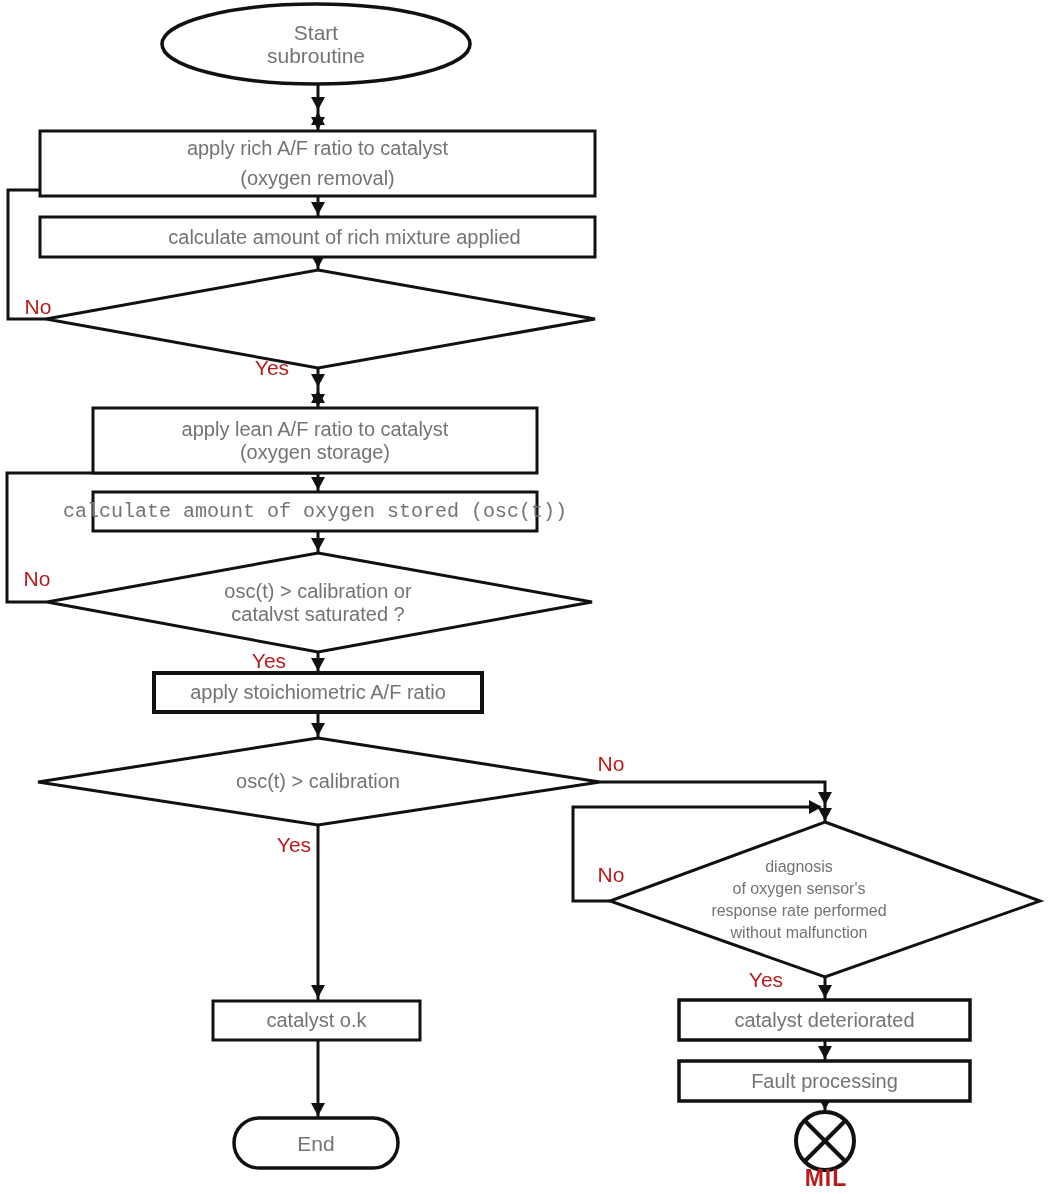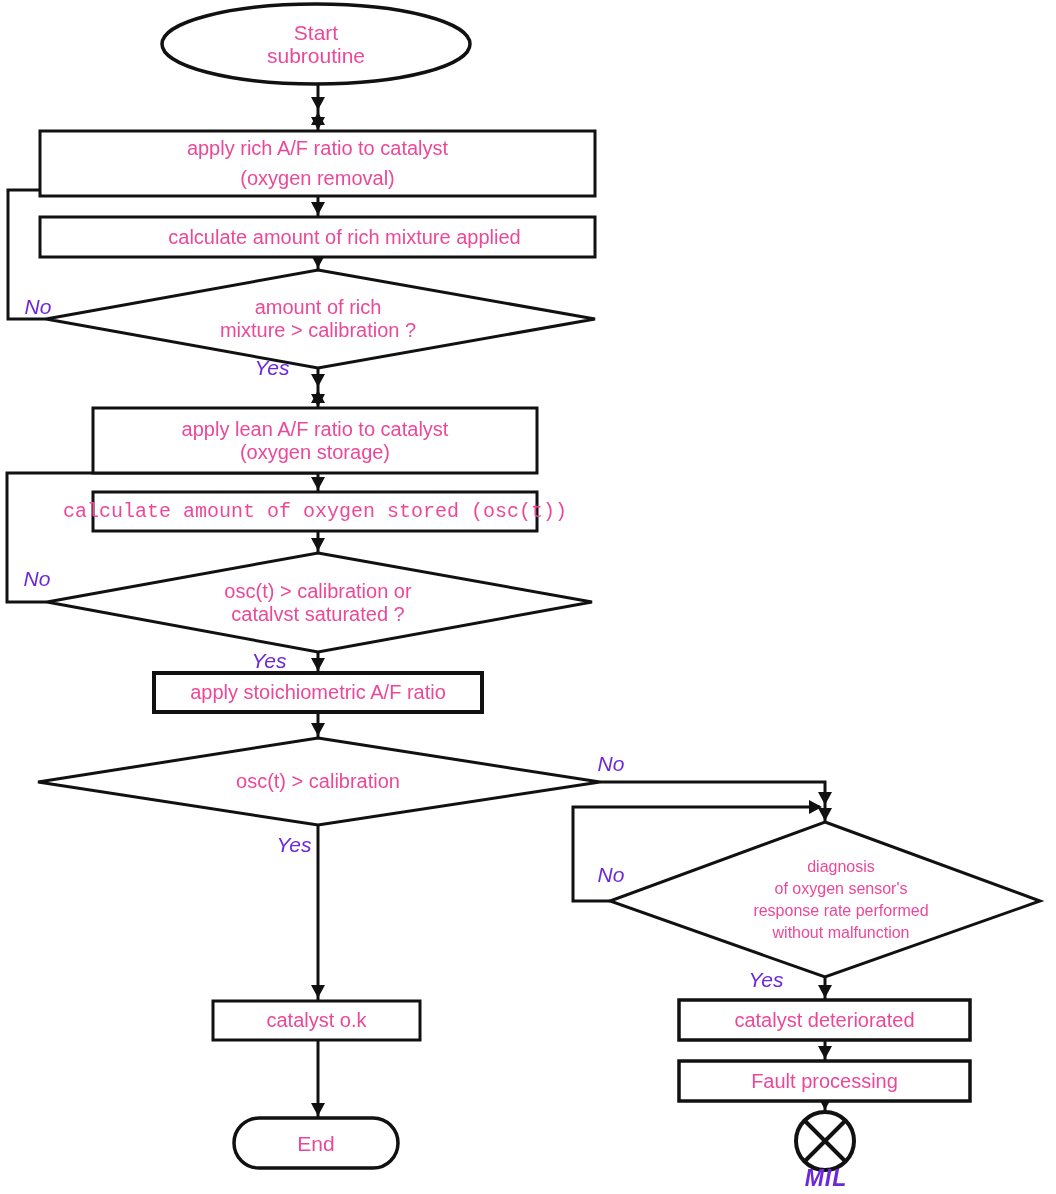--- a/index.html
+++ b/index.html
@@ -4,26 +4,26 @@
 <style>
   html,body{margin:0;padding:0;background:#fff;}
   #canvas{
     position:relative;width:1056px;height:1194px;background:#fff;
     font-family:"Liberation Sans", sans-serif;color:#111;overflow:hidden;
   }
   #wires{position:absolute;left:0;top:0;width:1056px;height:1194px;}
   .txt{
     position:absolute;display:flex;flex-direction:column;align-items:center;
     justify-content:center;text-align:center;font-size:20px;line-height:23px;
-    color:#ec4899;white-space:nowrap;
+    color:#737373;white-space:nowrap;
   }
   .txt div{white-space:nowrap;}
   .lbl{
-    position:absolute;font-size:21px;line-height:21px;color:#6d28d9;
-    text-align:center;white-space:nowrap;font-style:italic;
+    position:absolute;font-size:21px;line-height:21px;color:#b91c1c;
+    text-align:center;white-space:nowrap;
   }
   .small{font-size:16px;line-height:22px;}
   .mil{font-weight:bold;font-size:23px;letter-spacing:1px;}
 </style>
 </head>
 <body>
 
 <div id="canvas">
 
   <svg id="wires" viewBox="0 0 1056 1194" xmlns="http://www.w3.org/2000/svg" fill="none" stroke="#111" stroke-width="3">
@@ -96,24 +96,20 @@
 
   <div class="txt" style="left:40px;top:131px;width:555px;height:65px;gap:7px;">
     <div>apply rich A/F ratio to catalyst</div>
     <div>(oxygen removal)</div>
   </div>
 
   <div class="txt" style="left:40px;top:217px;width:555px;height:40px;padding-left:27px;">
     <div>calculate amount of rich mixture applied</div>
   </div>
 
-  <div class="txt" style="left:98px;top:270px;width:440px;height:98px;">
-    <div>amount of rich</div>
-    <div>mixture &gt; calibration ?</div>
-  </div>
 
   <div class="txt" style="left:93px;top:408px;width:444px;height:65px;">
     <div>apply lean A/F ratio to catalyst</div>
     <div>(oxygen storage)</div>
   </div>
 
   <div class="txt" style="left:93px;top:492px;width:444px;height:39px;font-family:Liberation Mono, monospace;">
     <div>calculate amount of oxygen stored (osc(t))</div>
   </div>
 
@@ -123,21 +119,21 @@
   </div>
 
   <div class="txt" style="left:154px;top:673px;width:328px;height:39px;">
     <div>apply stoichiometric A/F ratio</div>
   </div>
 
   <div class="txt" style="left:98px;top:738px;width:440px;height:87px;">
     <div>osc(t) &gt; calibration</div>
   </div>
 
-  <div class="txt small" style="left:681px;top:822px;width:320px;height:155px;">
+  <div class="txt small" style="left:639px;top:822px;width:320px;height:155px;">
     <div>diagnosis</div>
     <div>of oxygen sensor's</div>
     <div>response rate performed</div>
     <div>without malfunction</div>
   </div>
 
   <div class="txt" style="left:213px;top:1001px;width:207px;height:39px;">
     <div>catalyst o.k</div>
   </div>
 

